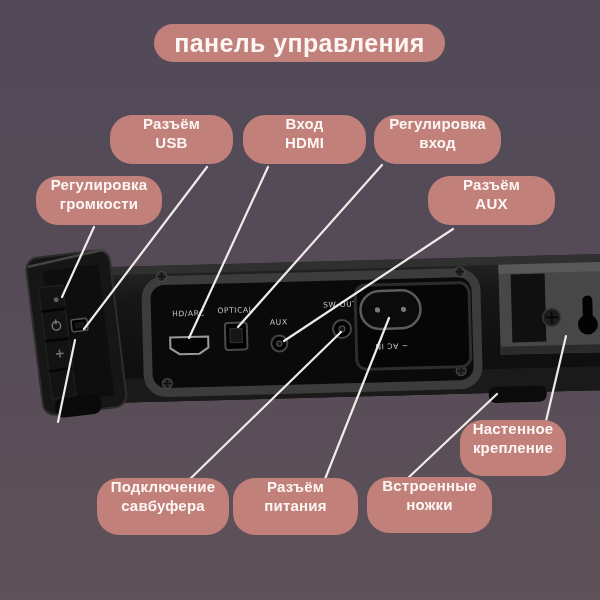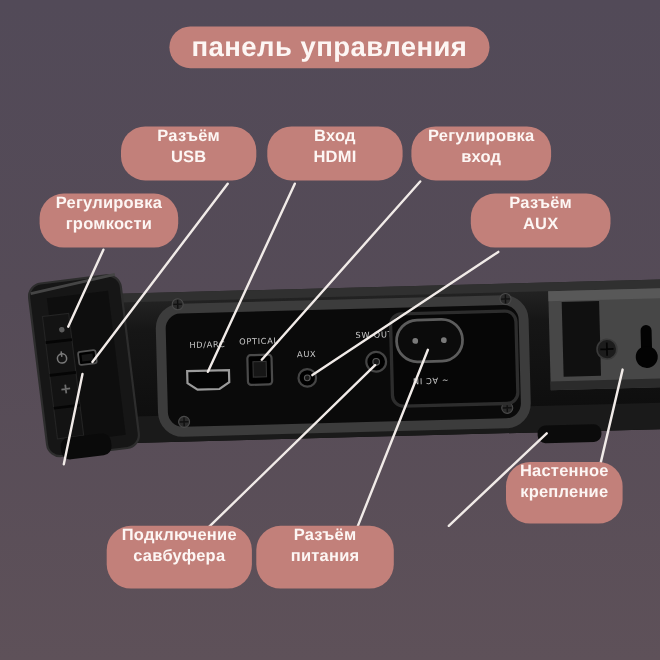--- a/index.html
+++ b/index.html
@@ -166,18 +166,22 @@
 AUX</span>
   </div>
   <div class="pill" id="pill-subwoofer">
     <span>Подключение
 савбуфера</span>
   </div>
   <div class="pill" id="pill-powercon">
     <span>Разъём
 питания</span>
   </div>
+  <div class="pill" id="pill-feet">
+    <span>Встроенные
+ножки</span>
+  </div>
   <div class="pill" id="pill-wallmount">
     <span>Настенное
 крепление</span>
   </div>
 
 </div>
 
 </body></html>

